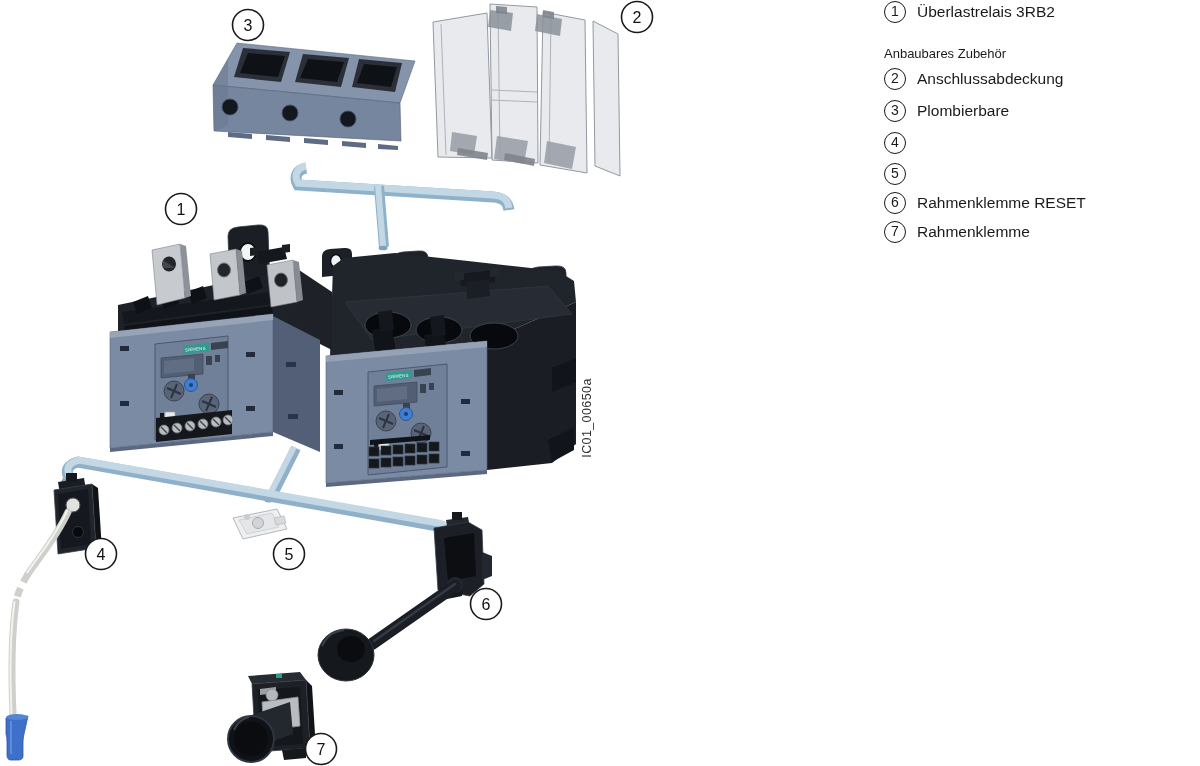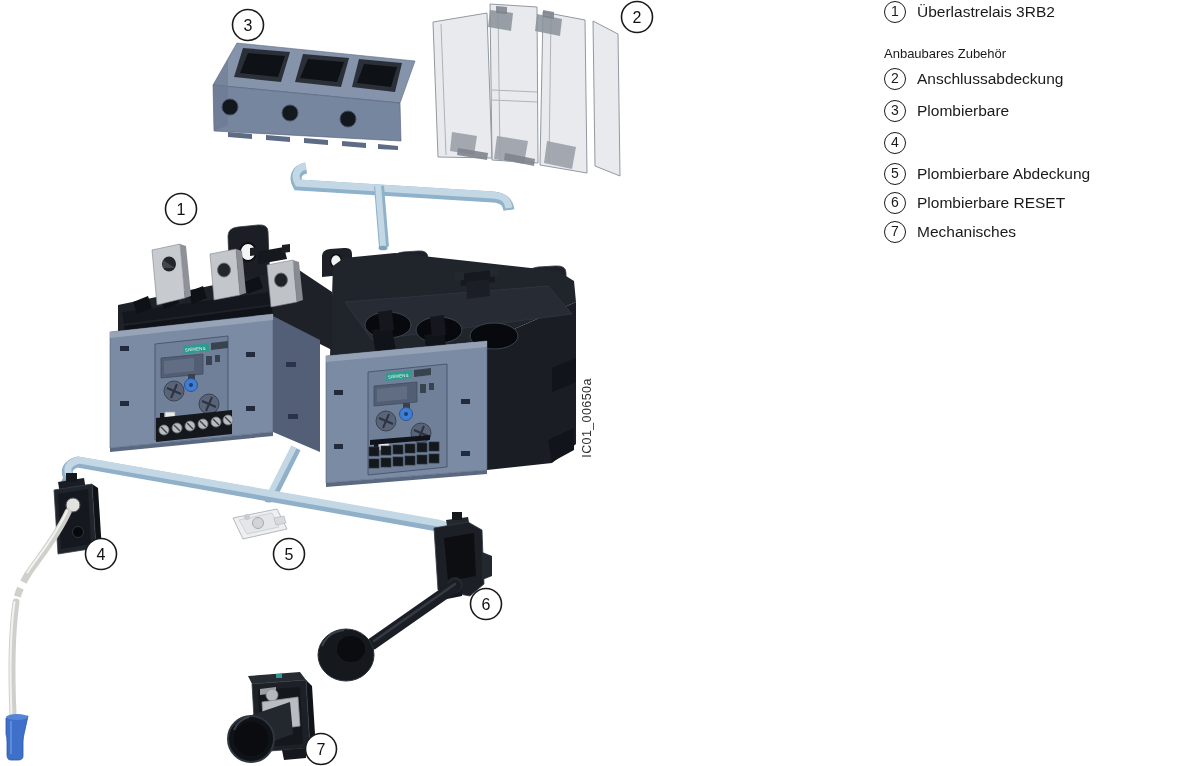--- a/index.html
+++ b/index.html
@@ -384,25 +384,24 @@
   </div>
   <div class="lg-row m10">
     <div class="lg-circle">3</div>
     <div class="lg-label">Plombierbare</div>
   </div>
   <div class="lg-row m10">
     <div class="lg-circle">4</div>
   </div>
   <div class="lg-row m9">
     <div class="lg-circle">5</div>
-    <div class="lg-label">Plombierbare Abdeckung</div>
   </div>
   <div class="lg-row m7">
     <div class="lg-circle">6</div>
-    <div class="lg-label">Plombierbare RESET</div>
+    <div class="lg-label">Rahmenklemme RESET</div>
   </div>
   <div class="lg-row m7">
     <div class="lg-circle">7</div>
-    <div class="lg-label">Mechanisches</div>
+    <div class="lg-label">Rahmenklemme</div>
   </div>
 </div>
 
 </div>
 
 </body></html>

